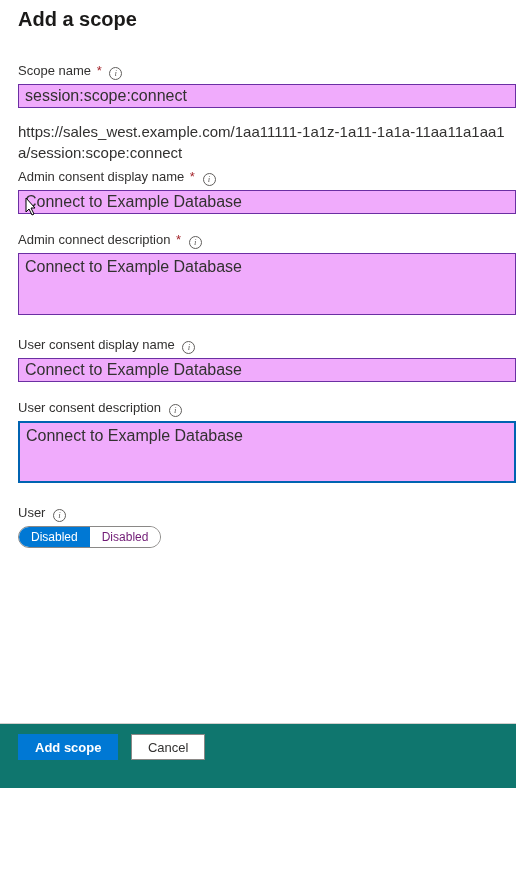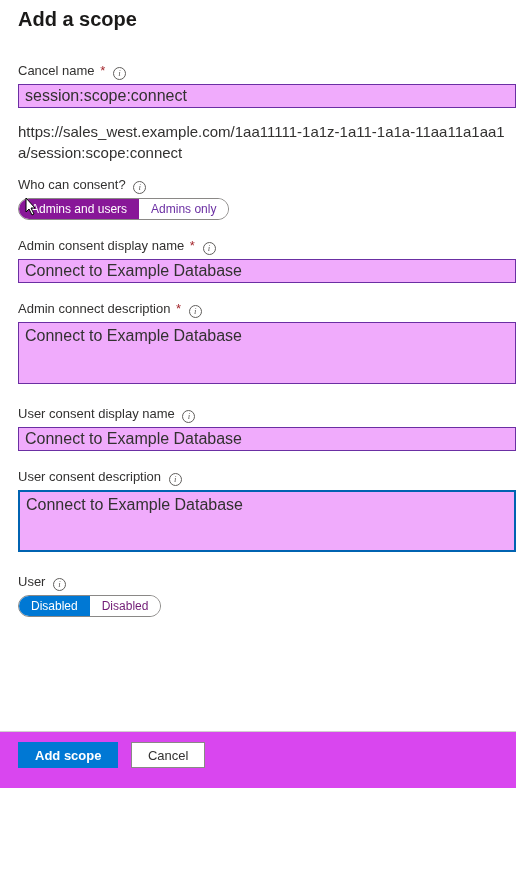--- a/index.html
+++ b/index.html
@@ -99,22 +99,22 @@
     top: 197px;
     pointer-events: none;
   }
 
   .footer {
     position: absolute;
     left: 0;
     bottom: 0;
     width: 516px;
     border-top: 1px solid #d2d0ce;
-    padding: 10px 18px 20px;
-    background: #d946ef;
+    padding: 10px 18px 28px;
+    background: #0f766e;
   }
   .btn {
     display: inline-flex;
     align-items: center;
     justify-content: center;
     height: 26px;
     font-size: 13px;
     font-family: inherit;
     cursor: pointer;
     margin-right: 8px;
@@ -135,38 +135,28 @@
   }
 </style>
 </head>
 <body>
 
 <div class="panel">
   <h2 class="title">Add a scope</h2>
 
   <div class="field tight">
     <div class="label-row">
-      <span>Cancel name</span>
+      <span>Scope name</span>
       <span class="req">*</span>
       <span class="info-icon">i</span>
     </div>
     <input class="text-input" value="session:scope:connect" style="">
     <div class="helper-text">https://sales_west.example.com/1aa11111-1a1z-1a11-1a1a-11aa11a1aa1a/session:scope:connect</div>
   </div>
 
-  <div class="field" style="margin-top:14px;">
-    <div class="label-row">
-      <span>Who can consent?</span>
-      <span class="info-icon">i</span>
-    </div>
-    <div class="seg-toggle">
-      <div class="seg-opt active purple">Admins and users</div>
-      <div class="seg-opt">Admins only</div>
-    </div>
-  </div>
 
   <svg class="cursor-svg" width="18" height="22">
     <path d="M6 1 L6 15 L9 12 L12 18 L14 17 L11 11 L15 11 Z" fill="#ffffff" stroke="#000000" stroke-width="1"></path>
   </svg>
 
   <div class="field">
     <div class="label-row">
       <span>Admin consent display name</span>
       <span class="req">*</span>
       <span class="info-icon">i</span>

